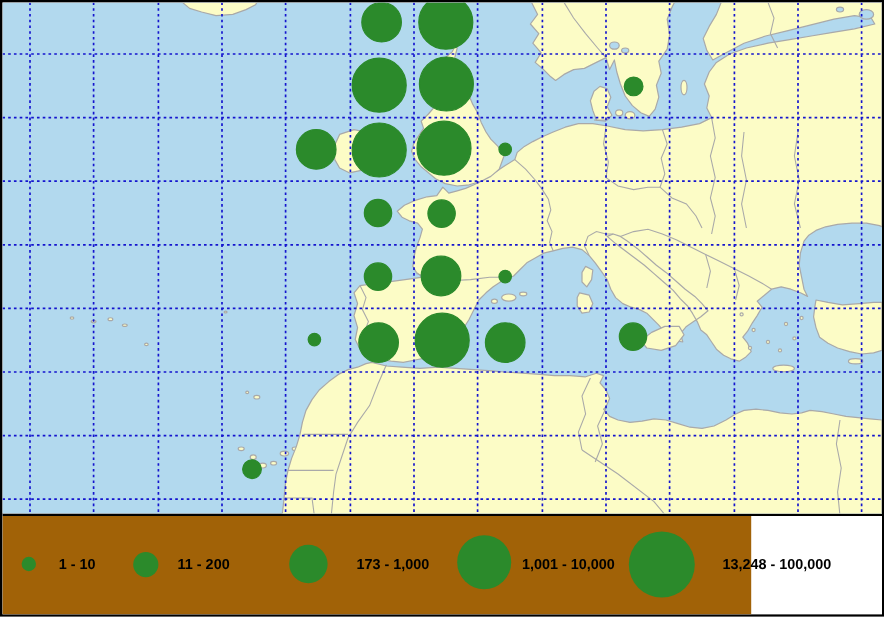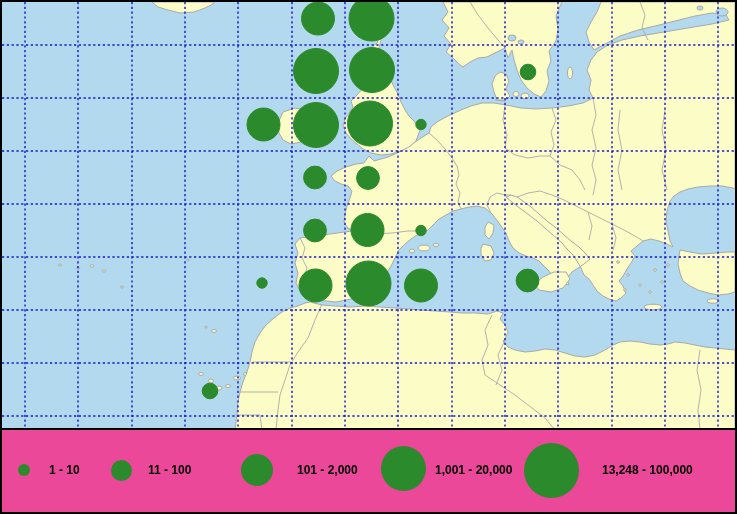--- a/index.html
+++ b/index.html
@@ -3,21 +3,21 @@
 <meta charset="utf-8">
 <style>
   html,body{margin:0;padding:0;background:#fff;}
   .frame{
     position:relative;width:737px;height:514px;box-sizing:border-box;
     border:2px solid #000;background:#fff;overflow:hidden;
     font-family:"Liberation Sans",sans-serif;
   }
   .map-wrap{position:relative;width:733px;height:426px;border-bottom:2px solid #000;}
   .map-wrap svg{display:block;}
-  .legend{position:relative;width:736px;height:82px;background:#ec4899;}
+  .legend{position:relative;width:624px;height:82px;background:#a16207;}
   .lg-dot{position:absolute;border-radius:50%;}
   .lg-label{position:absolute;top:33px;font-size:12px;font-weight:bold;color:#000;white-space:nowrap;}
 </style>
 </head>
 <body>
 
 <div class="frame">
 
   <div class="map-wrap">
     <svg id="mapsvg" width="733" height="426" viewBox="2 2 733 426" xmlns="http://www.w3.org/2000/svg">
@@ -161,21 +161,21 @@
           <circle cx="527.5" cy="280.5" r="11.4" fill="#2B8A2B" stroke="#2B8A2B"></circle>
           <circle cx="210" cy="391" r="7.8" fill="#2B8A2B" stroke="#2B8A2B"></circle>
         </g>
     </svg>
   </div>
 
   <div class="legend" id="legendband">
     <span class="lg-dot" id="lgc0" style="height: 12px; width: 12px; left: 15.5px; top: 34px; background: rgb(43, 138, 43);"></span>
     <span class="lg-label" id="lgl0" style="left: 47px;">1 - 10</span>
     <span class="lg-dot" id="lgc1" style="height: 21px; width: 21px; left: 109px; top: 29.5px; background: rgb(43, 138, 43);"></span>
-    <span class="lg-label" id="lgl1" style="left: 146px;">11 - 100</span>
+    <span class="lg-label" id="lgl1" style="left: 146px;">11 - 200</span>
     <span class="lg-dot" id="lgc2" style="height: 32px; width: 32px; left: 238.5px; top: 24px; background: rgb(43, 138, 43);"></span>
-    <span class="lg-label" id="lgl2" style="left: 295px;">101 - 2,000</span>
+    <span class="lg-label" id="lgl2" style="left: 295px;">173 - 1,000</span>
     <span class="lg-dot" id="lgc3" style="height: 45px; width: 45px; left: 378.5px; top: 15.5px; background: rgb(43, 138, 43);"></span>
-    <span class="lg-label" id="lgl3" style="left: 433px;">1,001 - 20,000</span>
+    <span class="lg-label" id="lgl3" style="left: 433px;">1,001 - 10,000</span>
     <span class="lg-dot" id="lgc4" style="height: 55px; width: 55px; left: 521.5px; top: 12.5px; background: rgb(43, 138, 43);"></span>
     <span class="lg-label" id="lgl4" style="left: 600px;">13,248 - 100,000</span>
   </div>
 </div>
 
 </body></html>

